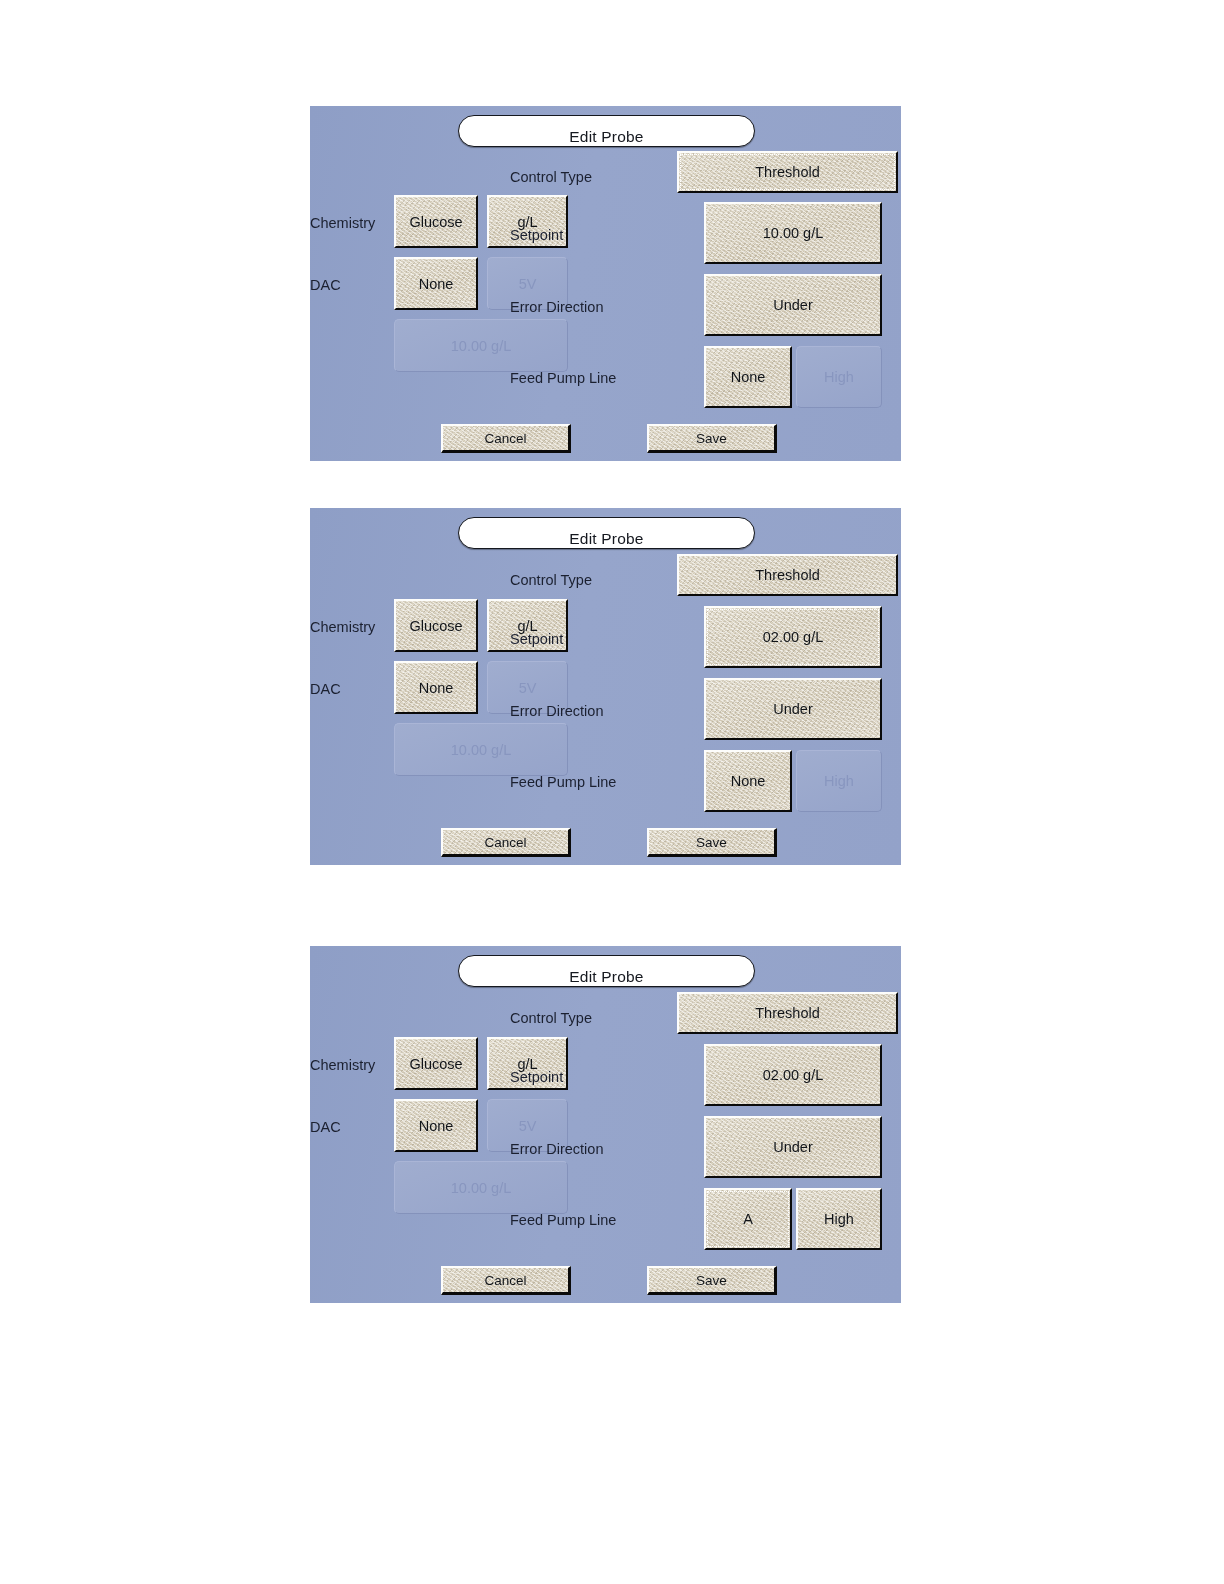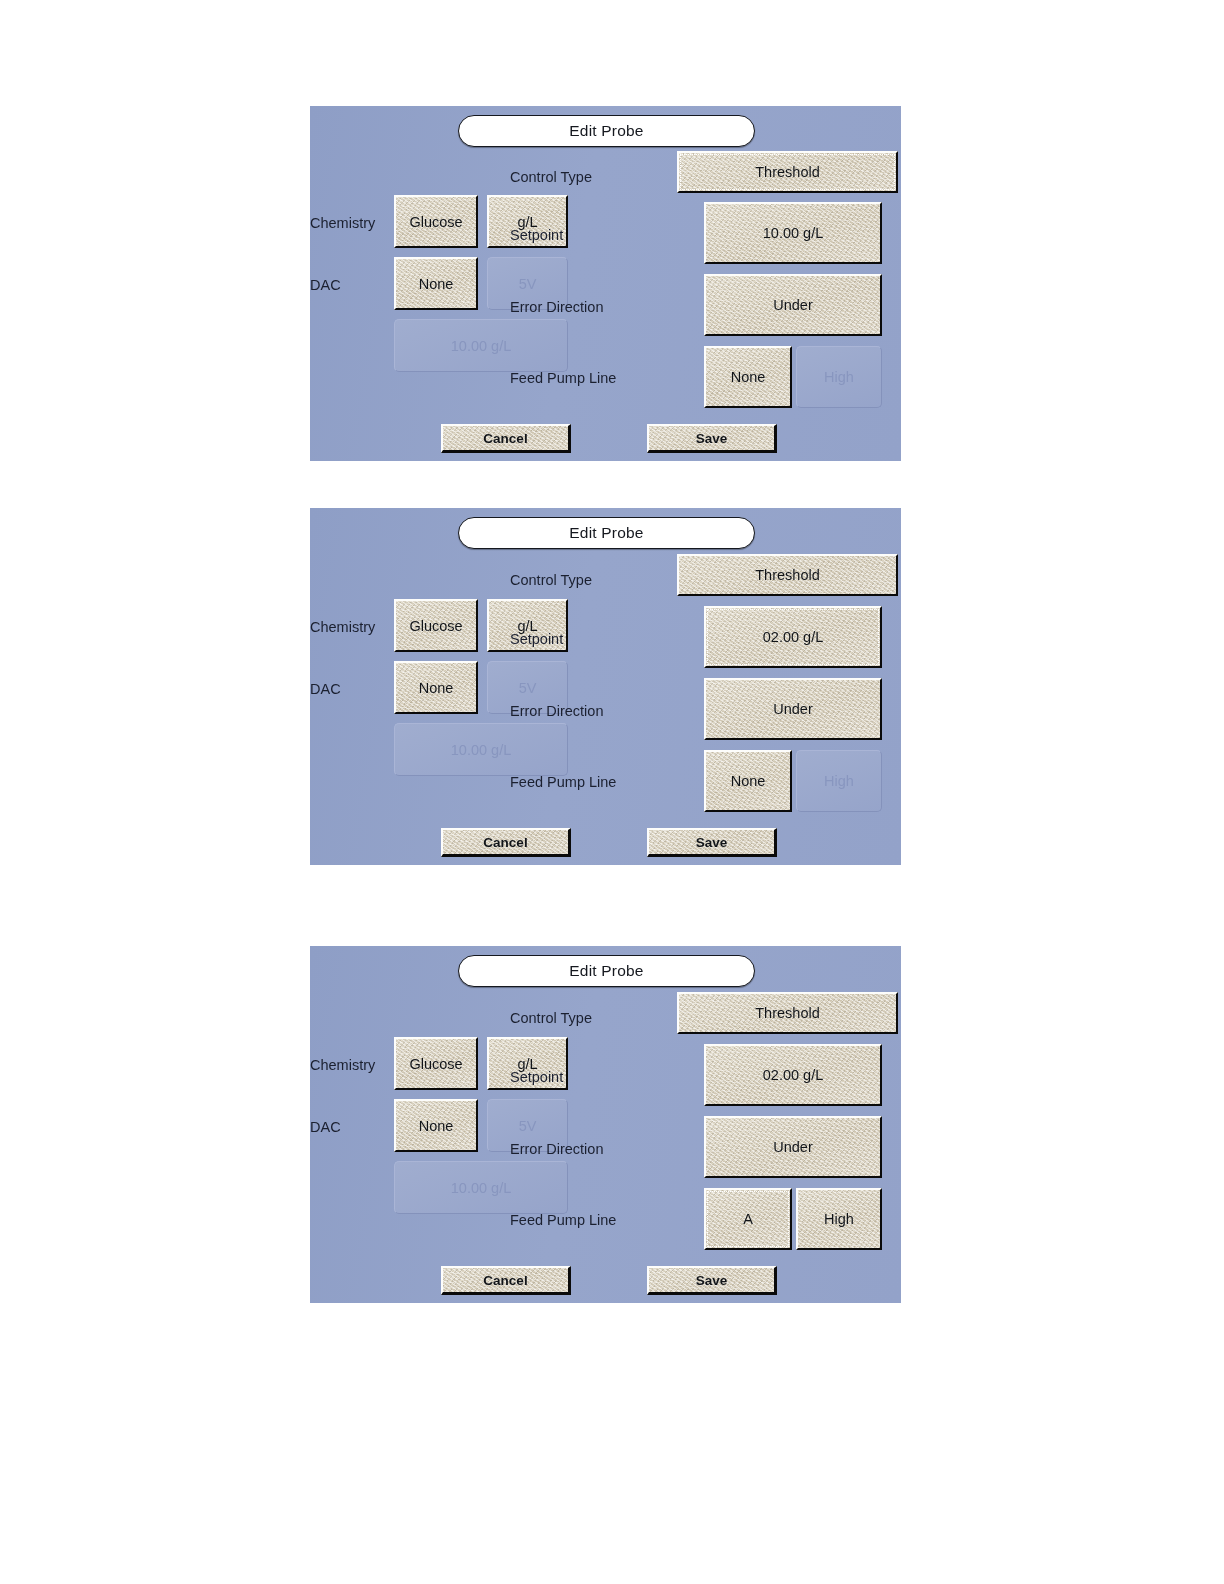--- a/index.html
+++ b/index.html
@@ -30,21 +30,21 @@
   .titlebar {
     position: absolute;
     left: 148px;
     top: 9px;
     width: 295px;
     height: 30px;
     background: #ffffff;
     border: 1.6px solid #15181f;
     border-radius: 16px;
     display: flex;
-    align-items: center;
+    align-items: flex-end;
     justify-content: center;
     box-shadow: 0 1px 1px rgba(0,0,0,0.35);
   }
   .titlebar .t-text {
     font-size: 15.5px;
     color: #15181f;
     letter-spacing: 0.2px;
   }
 
   
@@ -98,21 +98,20 @@
     text-shadow: none;
   }
 
   
   .btn.footer {
     font-size: 13.5px;
     border-top-width: 2.5px;
     border-left-width: 2.5px;
     border-right-width: 3px;
     border-bottom-width: 3px;
-    font-weight: bold;
   }
 </style>
 </head>
 <body>
 
 <div class="panel p1">
 
   <div class="titlebar">
     <span class="t-text">Edit Probe</span>
   </div>

